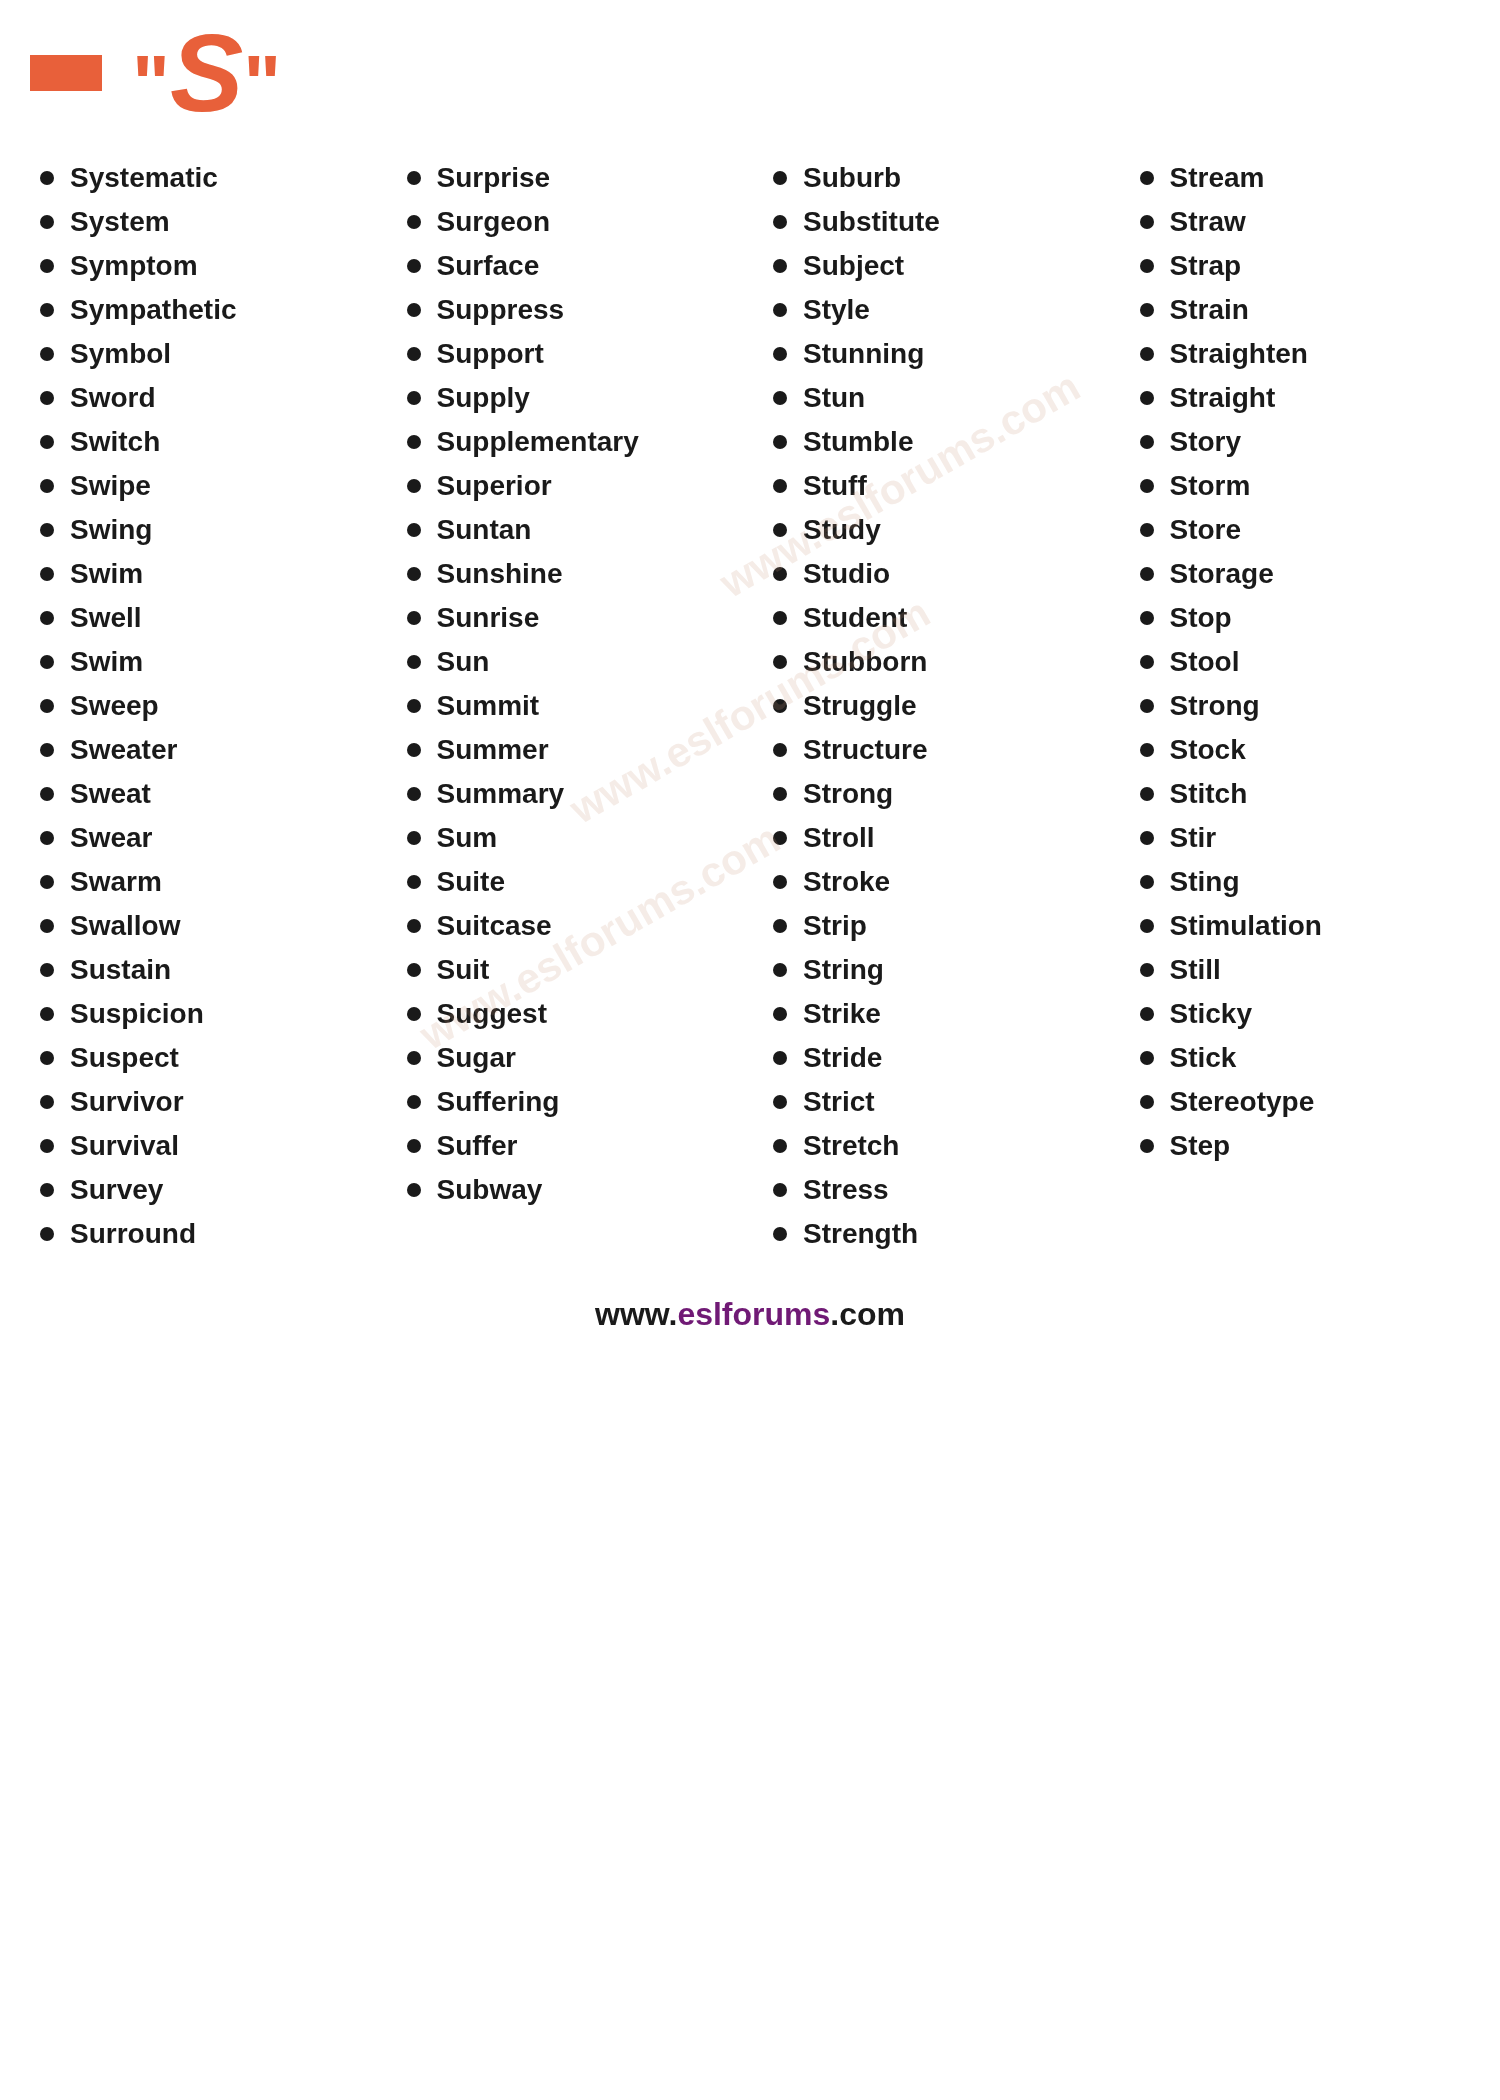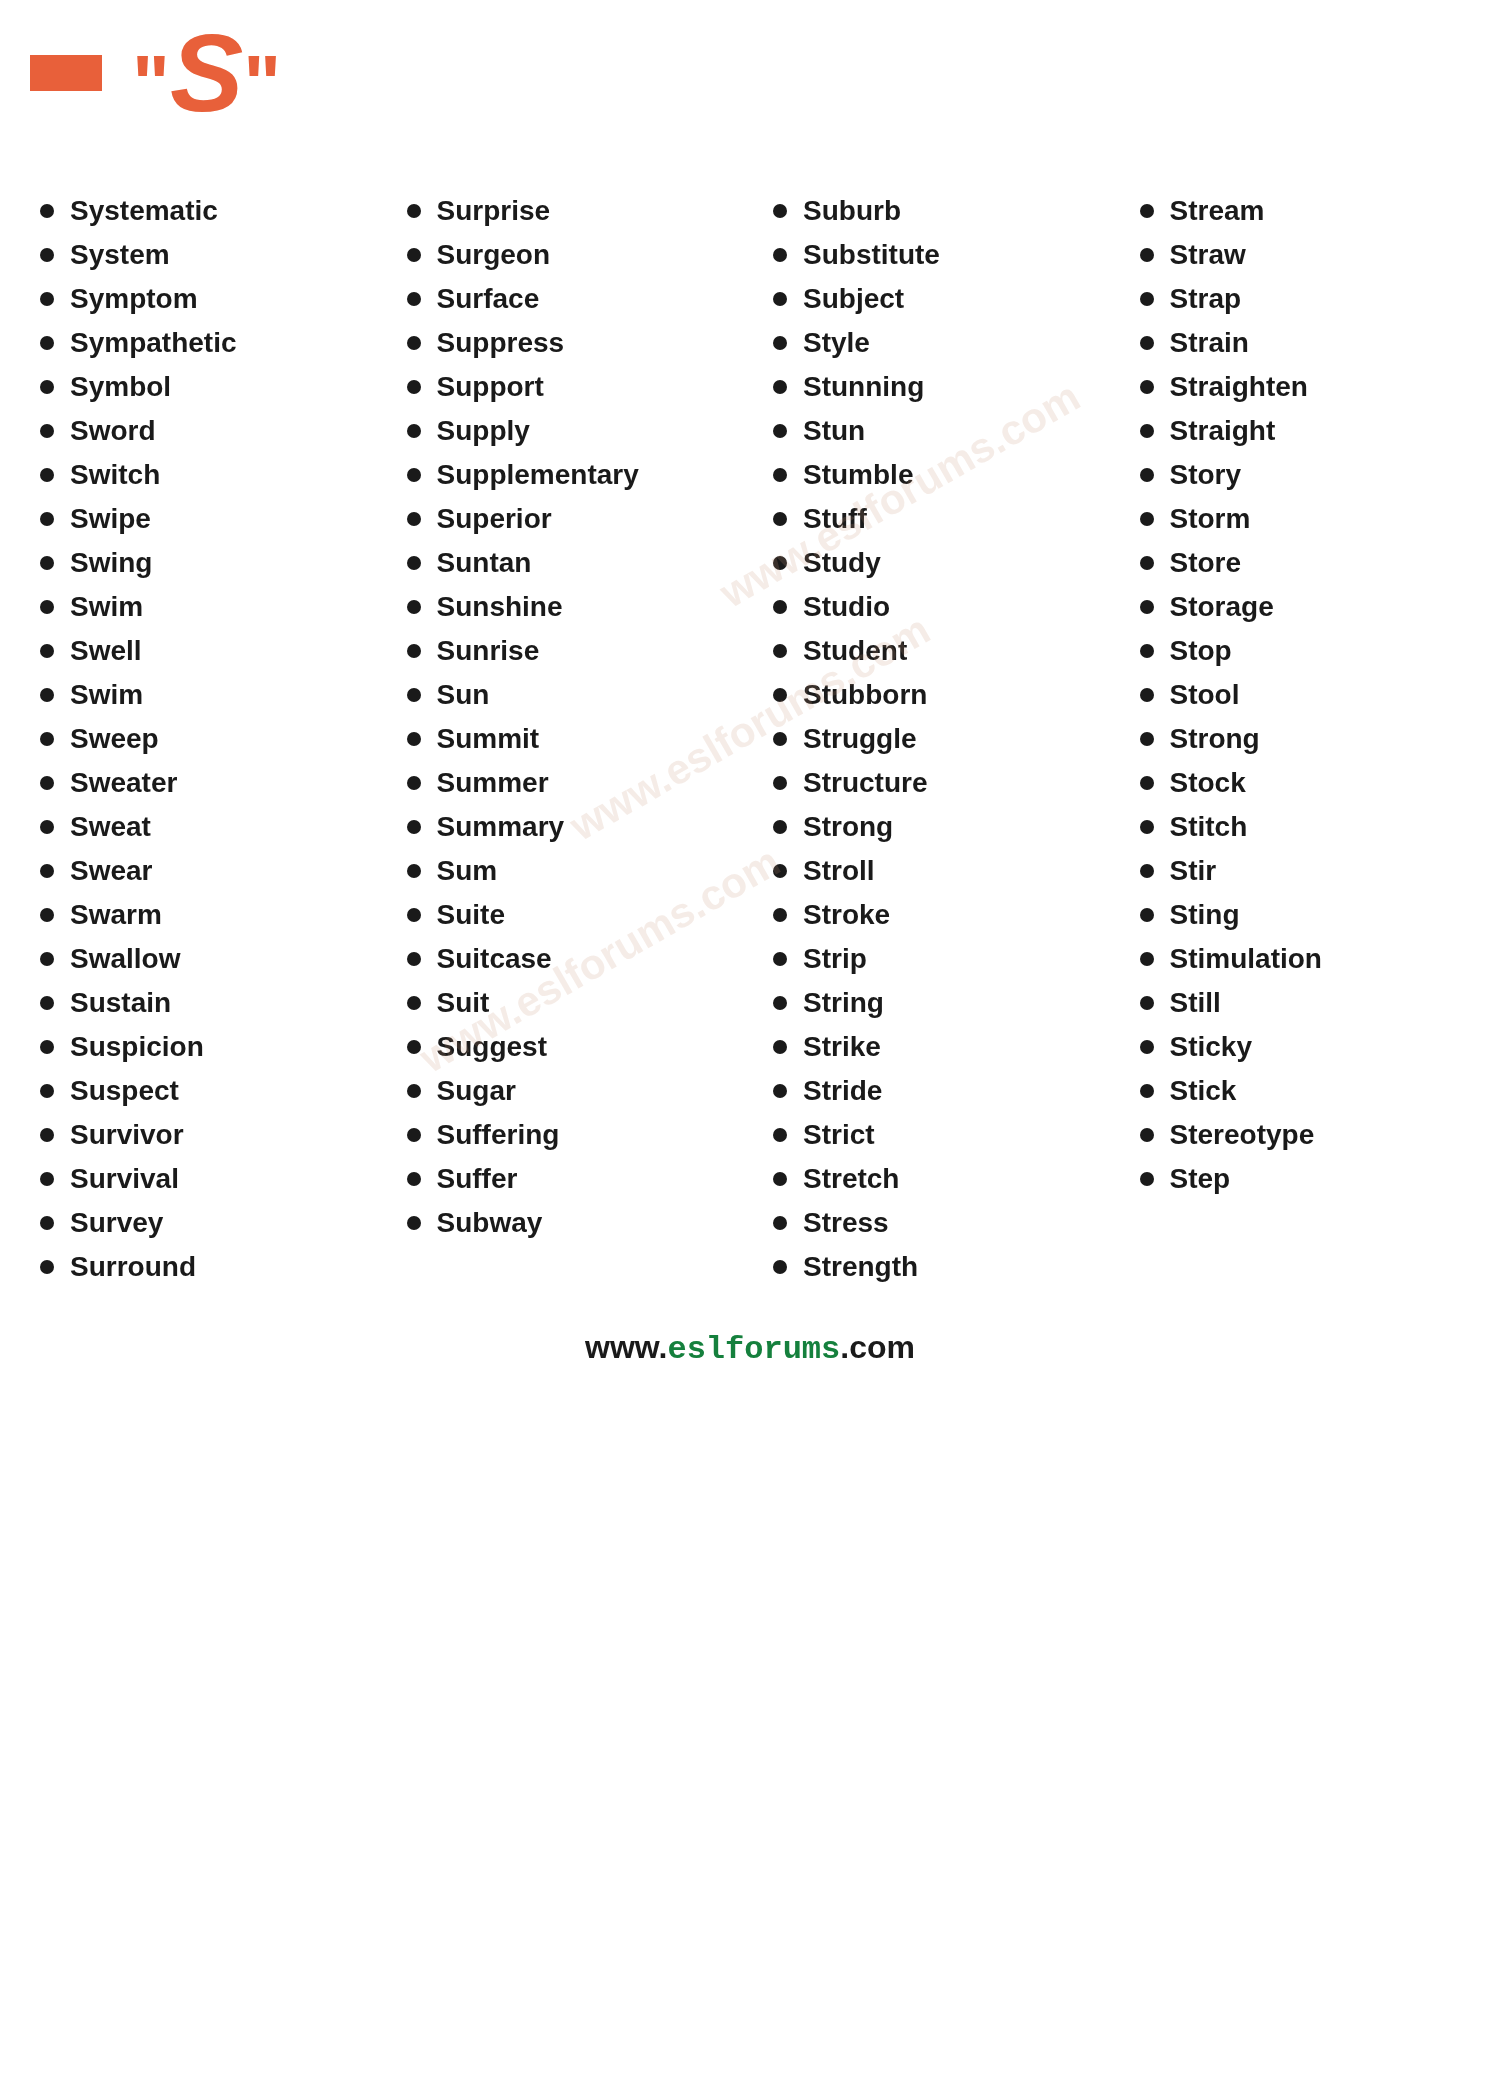--- a/index.html
+++ b/index.html
@@ -72,21 +72,20 @@
       font-weight: bold;
       pointer-events: none;
       user-select: none;
       z-index: 10;
     }
 
     .columns-grid {
       display: grid;
       grid-template-columns: repeat(4, 1fr);
       gap: 0 26px;
-      margin-top: 33px;
     }
 
     .word-column {
       padding: 0 10px;
     }
 
     .word-item {
       display: flex;
       align-items: center;
       padding: 6px 0;
@@ -107,22 +106,21 @@
 
     .footer {
       text-align: center;
       padding: 20px 0 10px 0;
       font-size: 32px;
       font-weight: bold;
       color: #1a1a1a;
     }
 
     .footer span {
-      color: #15803d;
-      font-family: Liberation Mono, monospace;
+      color: #701a75;
     }
   </style>
 </head>
 <body>
 
 <div>
 
   <div class="header">
     <div class="header-title-box">
       <span class="header-title"></span>

